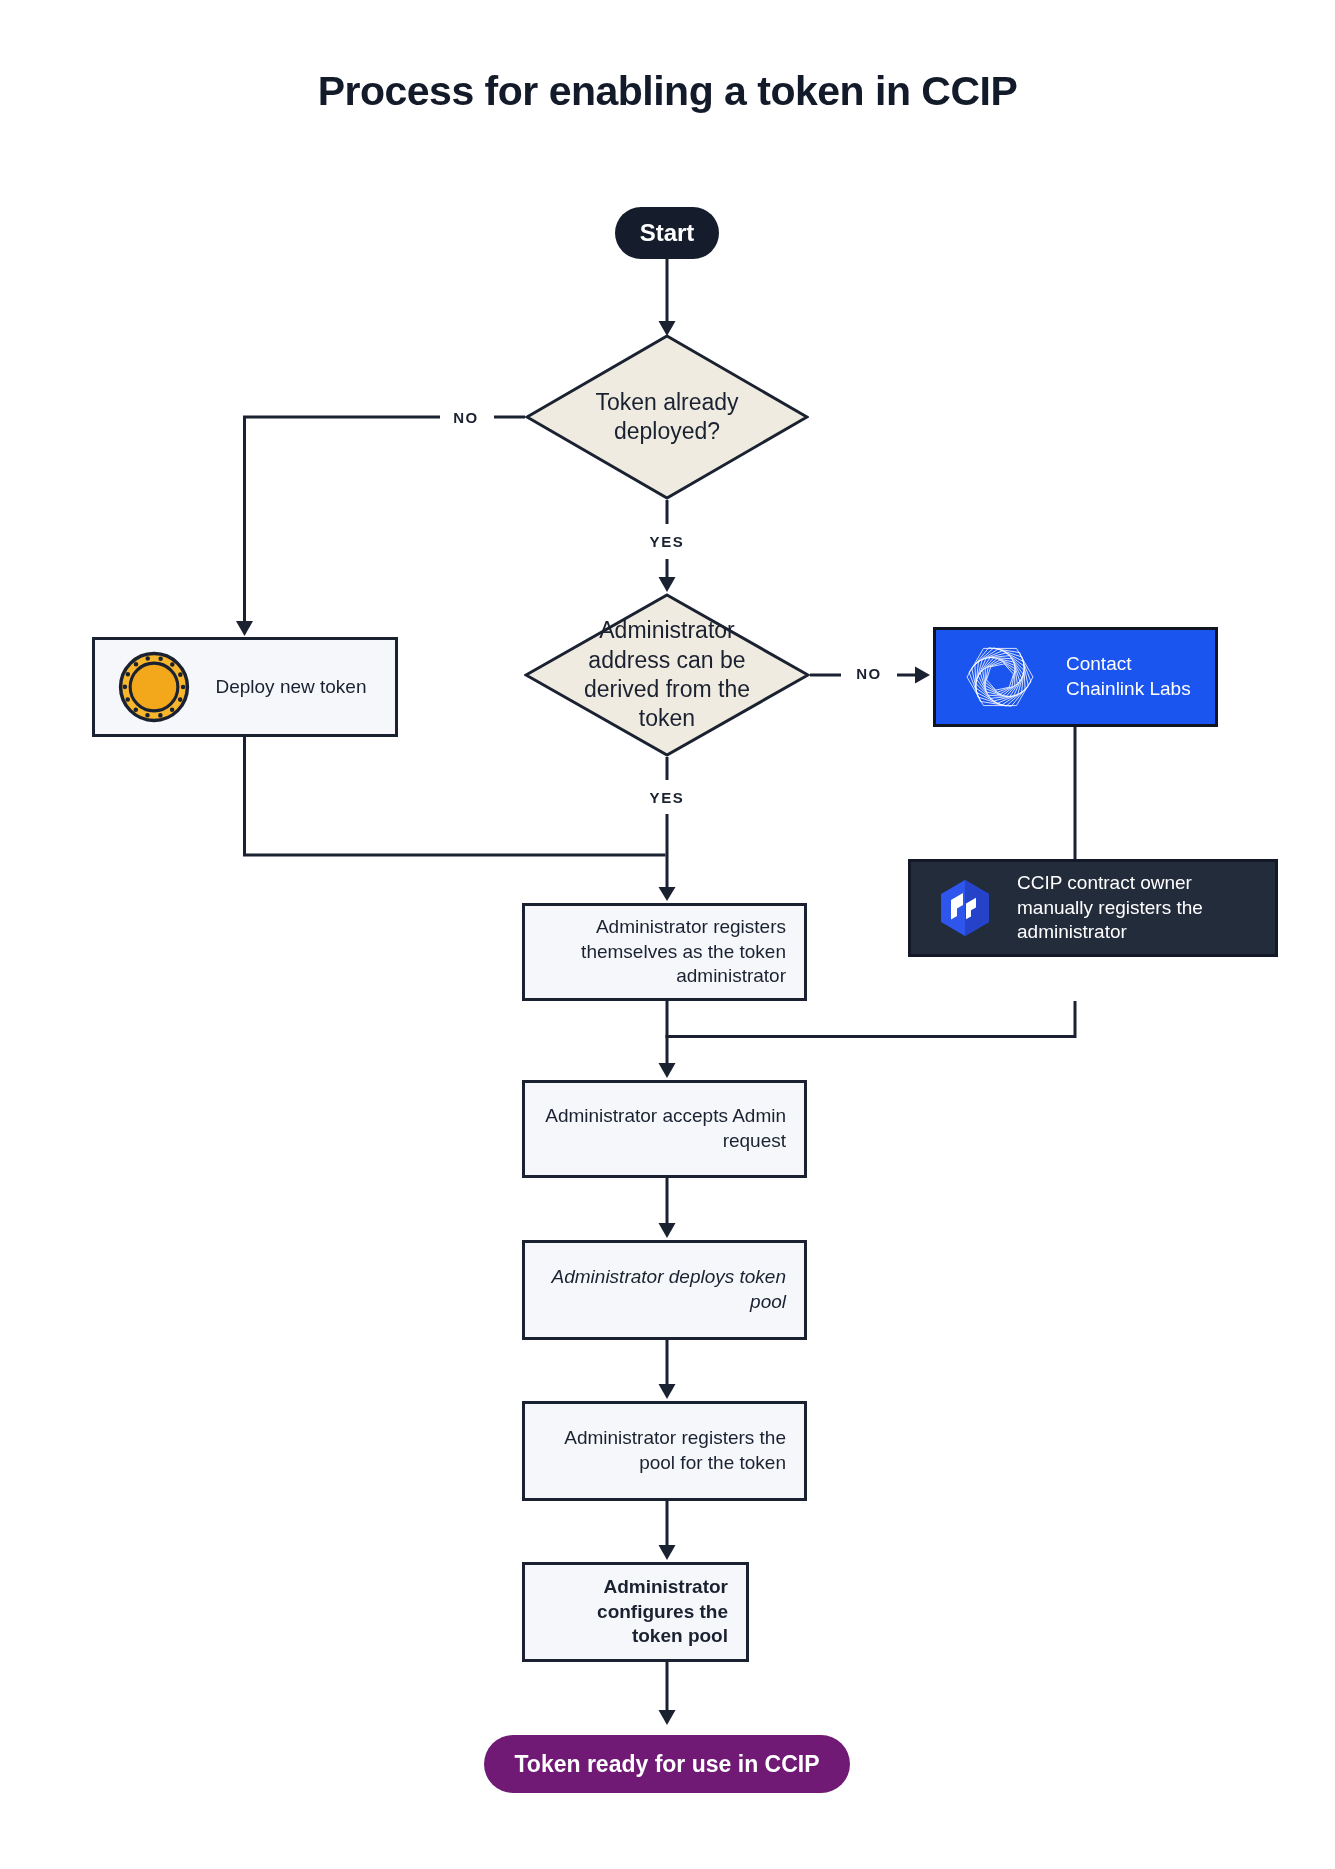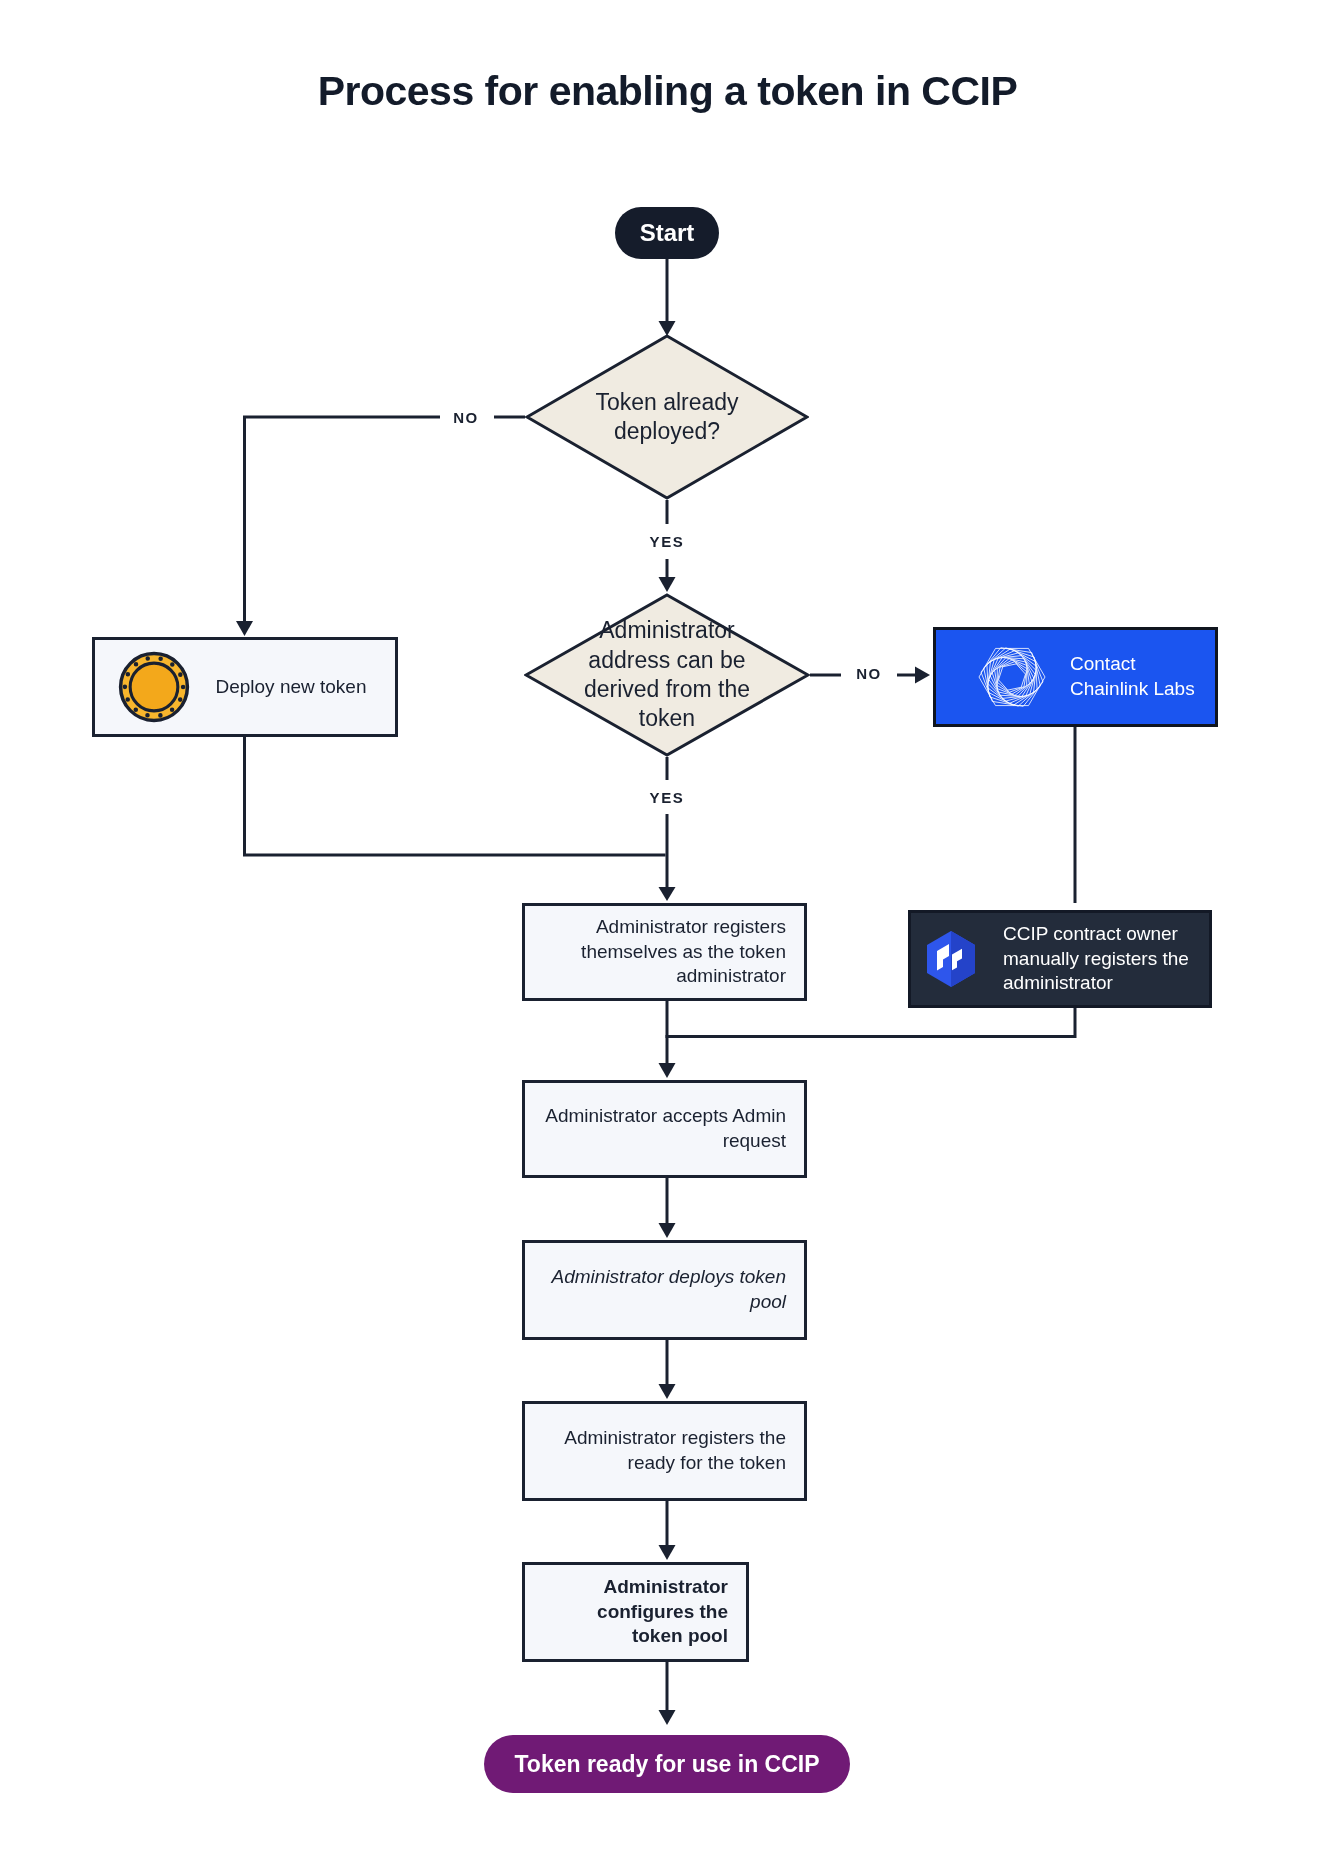--- a/index.html
+++ b/index.html
@@ -40,23 +40,23 @@
     display:flex;align-items:center;justify-content:center;text-align:right;
     font-size:19px;line-height:1.3;
   }
   .node .lbl{padding:0 18px;}
   .node.icon-row{justify-content:flex-start;text-align:left;}
   .node.blue{background:#1B55F0;color:#ffffff;border-color:#10151F;}
   .node.dark{background:#232C3B;color:#ffffff;border-color:#131926;}
 
   .step-deploy{left:92px;top:637px;width:306px;height:100px;padding-left:22px;}
   .step-deploy .lbl{flex:1;text-align:center;padding:0 10px 0 6px;}
-  .step-contact{left:933px;top:627px;width:285px;height:100px;padding-left:40px;}
+  .step-contact{left:933px;top:627px;width:285px;height:100px;padding-left:28px;gap:8px;}
   .step-contact .lbl{padding-left:22px;max-width:156px;text-align:left;}
-  .step-ccip-owner{left:908px;top:910px;width:304px;height:98px;padding-left:8px;}
+  .step-ccip-owner{left:908px;top:859px;width:370px;height:98px;padding-left:22px;}
   .step-ccip-owner .lbl{padding-left:20px;max-width:212px;text-align:left;}
   .step-a{left:522px;top:903px;width:285px;height:98px;}
   .step-b{left:522px;top:1080px;width:285px;height:98px;}
   .step-c{left:522px;top:1240px;width:285px;height:100px;font-style:italic;}
   .step-d{left:522px;top:1401px;width:285px;height:100px;}
   .step-e{left:522px;top:1562px;width:227px;height:100px;font-weight:bold;}
 
   .icon{flex:0 0 auto;display:block;}
   [data-gen="hex-spiral"] polygon{fill:none;stroke:#ffffff;stroke-width:0.9;opacity:0.9;}
 </style>
@@ -176,21 +176,21 @@
 
   <div class="abs node step-b">
     <div class="lbl">Administrator accepts Admin request</div>
   </div>
 
   <div class="abs node step-c">
     <div class="lbl">Administrator deploys token pool</div>
   </div>
 
   <div class="abs node step-d">
-    <div class="lbl">Administrator registers the ready for the token</div>
+    <div class="lbl">Administrator registers the pool for the token</div>
   </div>
 
   <div class="abs node step-e">
     <div class="lbl">Administrator configures the token pool</div>
   </div>
 
   <div class="abs terminal end">
     <span>Token ready for use in CCIP</span>
   </div>
 

